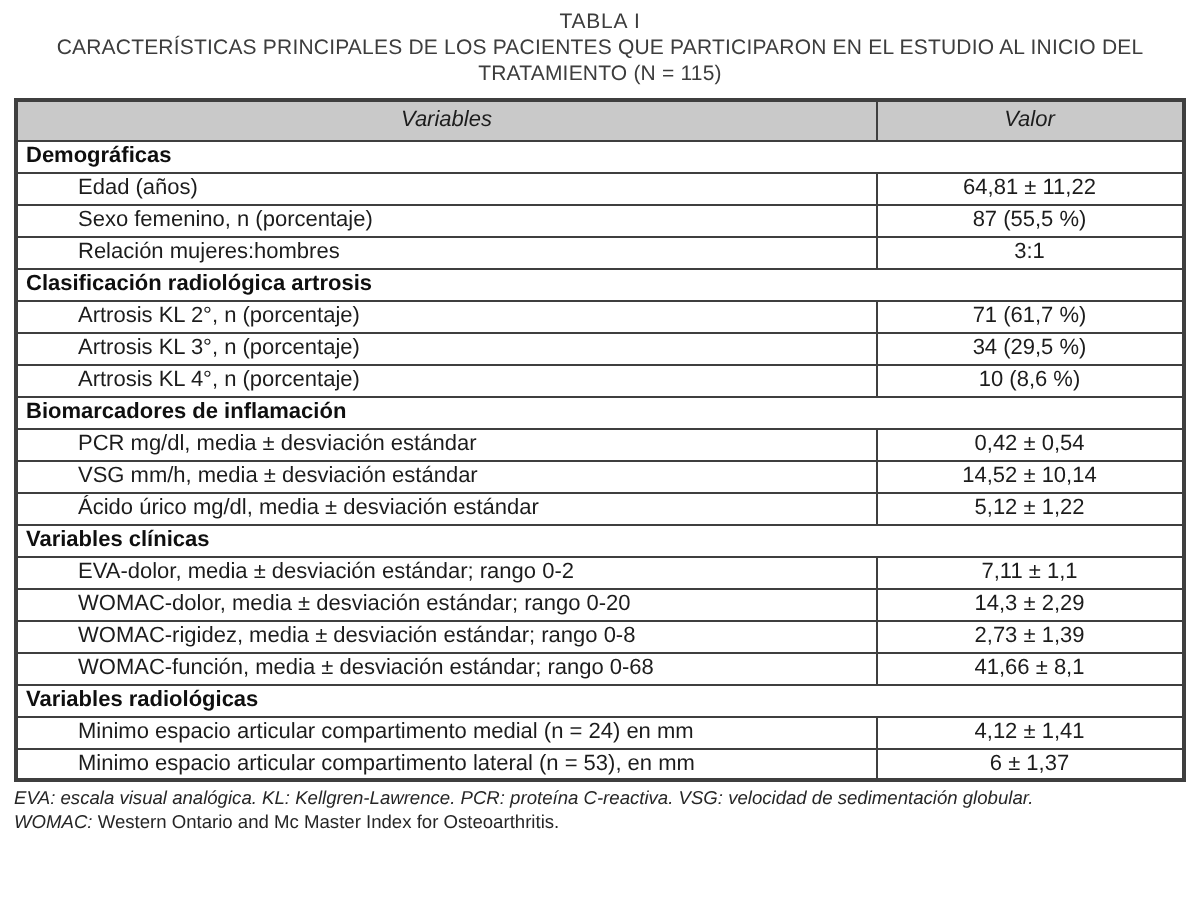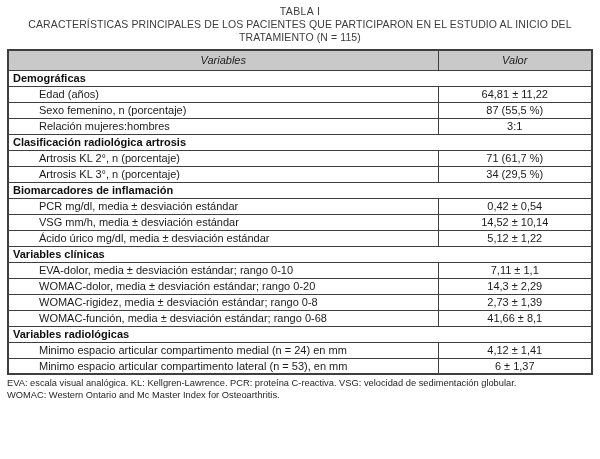--- a/index.html
+++ b/index.html
@@ -59,21 +59,21 @@
   }
   td.var { padding: 1px 4px 1px 30px; }
   td.val { text-align: center; padding: 1px 0; }
   .footnotes {
     width: 586px;
     margin: 3px auto 0 auto;
     font-size: 9.3px;
     line-height: 11.5px;
     color: #262626;
   }
-  .fn-italic { }
+  .fn-italic { font-style: italic; }
 </style>
 </head>
 <body>
 
 <div class="page">
 
   <div class="title-block">
     <div class="doc-title">TABLA I</div>
     <div class="doc-subtitle">CARACTERÍSTICAS PRINCIPALES DE LOS PACIENTES QUE PARTICIPARON EN EL ESTUDIO AL INICIO DEL TRATAMIENTO (N = 115)</div>
   </div>
@@ -110,20 +110,24 @@
         <td colspan="2">Clasificación radiológica artrosis</td>
       </tr>
       <tr>
         <td class="var">Artrosis KL 2°, n (porcentaje)</td>
         <td class="val">71 (61,7 %)</td>
       </tr>
       <tr>
         <td class="var">Artrosis KL 3°, n (porcentaje)</td>
         <td class="val">34 (29,5 %)</td>
       </tr>
+      <tr>
+        <td class="var">Artrosis KL 4°, n (porcentaje)</td>
+        <td class="val">10 (8,6 %)</td>
+      </tr>
 
       <tr class="section">
         <td colspan="2">Biomarcadores de inflamación</td>
       </tr>
       <tr>
         <td class="var">PCR mg/dl, media ± desviación estándar</td>
         <td class="val">0,42 ± 0,54</td>
       </tr>
       <tr>
         <td class="var">VSG mm/h, media ± desviación estándar</td>
@@ -131,21 +135,21 @@
       </tr>
       <tr>
         <td class="var">Ácido úrico mg/dl, media ± desviación estándar</td>
         <td class="val">5,12 ± 1,22</td>
       </tr>
 
       <tr class="section">
         <td colspan="2">Variables clínicas</td>
       </tr>
       <tr>
-        <td class="var">EVA-dolor, media ± desviación estándar; rango 0-10</td>
+        <td class="var">EVA-dolor, media ± desviación estándar; rango 0-2</td>
         <td class="val">7,11 ± 1,1</td>
       </tr>
       <tr>
         <td class="var">WOMAC-dolor, media ± desviación estándar; rango 0-20</td>
         <td class="val">14,3 ± 2,29</td>
       </tr>
       <tr>
         <td class="var">WOMAC-rigidez, media ± desviación estándar; rango 0-8</td>
         <td class="val">2,73 ± 1,39</td>
       </tr>

